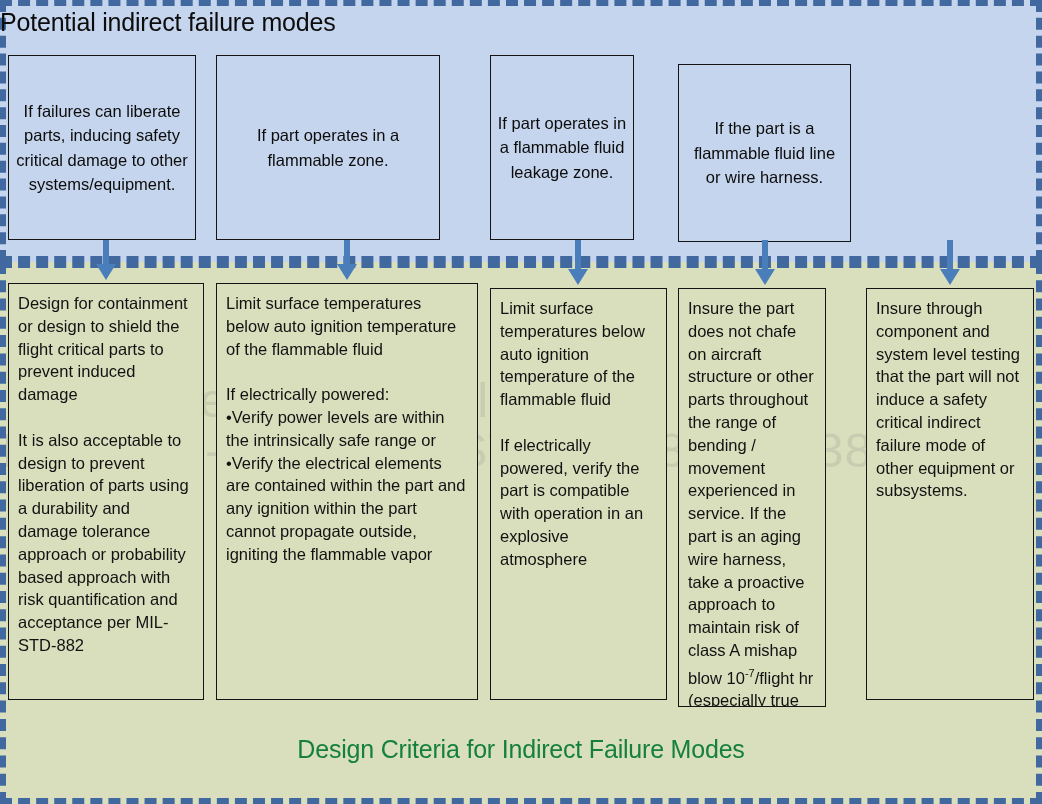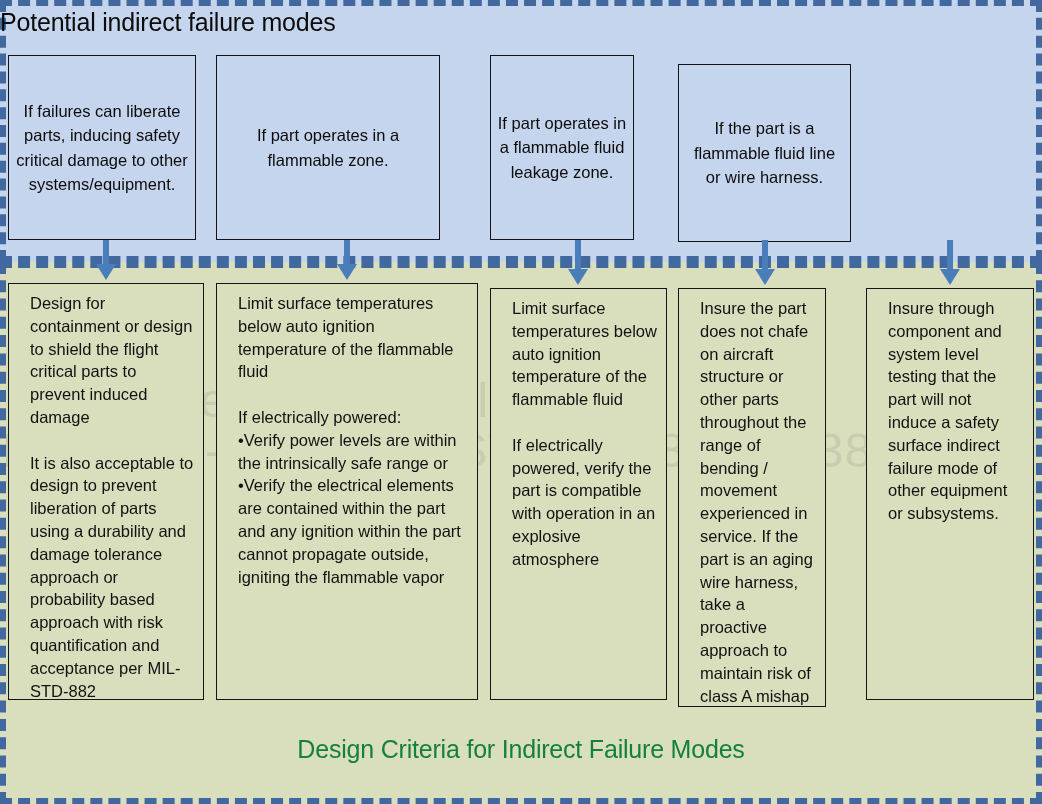--- a/index.html
+++ b/index.html
@@ -103,21 +103,20 @@
   .box-bottom {
     background: #d9dfbd;
     padding: 8px 9px 4px 9px;
   }
   .box-bottom .txt {
     text-align: left;
     font-size: 16.5px;
     line-height: 22.8px;
     color: #121212;
     white-space: pre-line;
-    margin-left: 12px;
   }
   .box-bottom .txt sup { font-size: 11px; vertical-align: super; }
 
   
   .arrow { position: absolute; }
   .arrow .shaft {
     position: absolute;
     left: 7px;
     top: 0;
     width: 6px;
@@ -200,18 +199,18 @@
     <div class="txt">Limit surface temperatures below auto ignition temperature of the flammable fluid
 
 If electrically powered, verify the part is compatible with operation in an explosive atmosphere</div>
   </div>
 
   <div class="box box-bottom" style="left:678px; top:288px; width:148px; height:419px;">
     <div class="txt"><span>Insure the part does not chafe on aircraft structure or other parts throughout the range of bending / movement experienced in service.  If the part is an aging wire harness, take a proactive approach to maintain risk of class A mishap blow 10</span><sup>-7</sup><span>/flight hr (especially true with Kapton wire).</span></div>
   </div>
 
   <div class="box box-bottom" style="left:866px; top:288px; width:168px; height:412px;">
-    <div class="txt">Insure through component and system level testing that the part will not induce a safety surface indirect failure mode of other equipment or subsystems.</div>
+    <div class="txt">Insure through component and system level testing that the part will not induce a safety critical indirect failure mode of other equipment or subsystems.</div>
   </div>
 
   <div class="panel-title-bottom">Design Criteria for Indirect Failure Modes</div>
 
 </div>
 
 </body></html>

